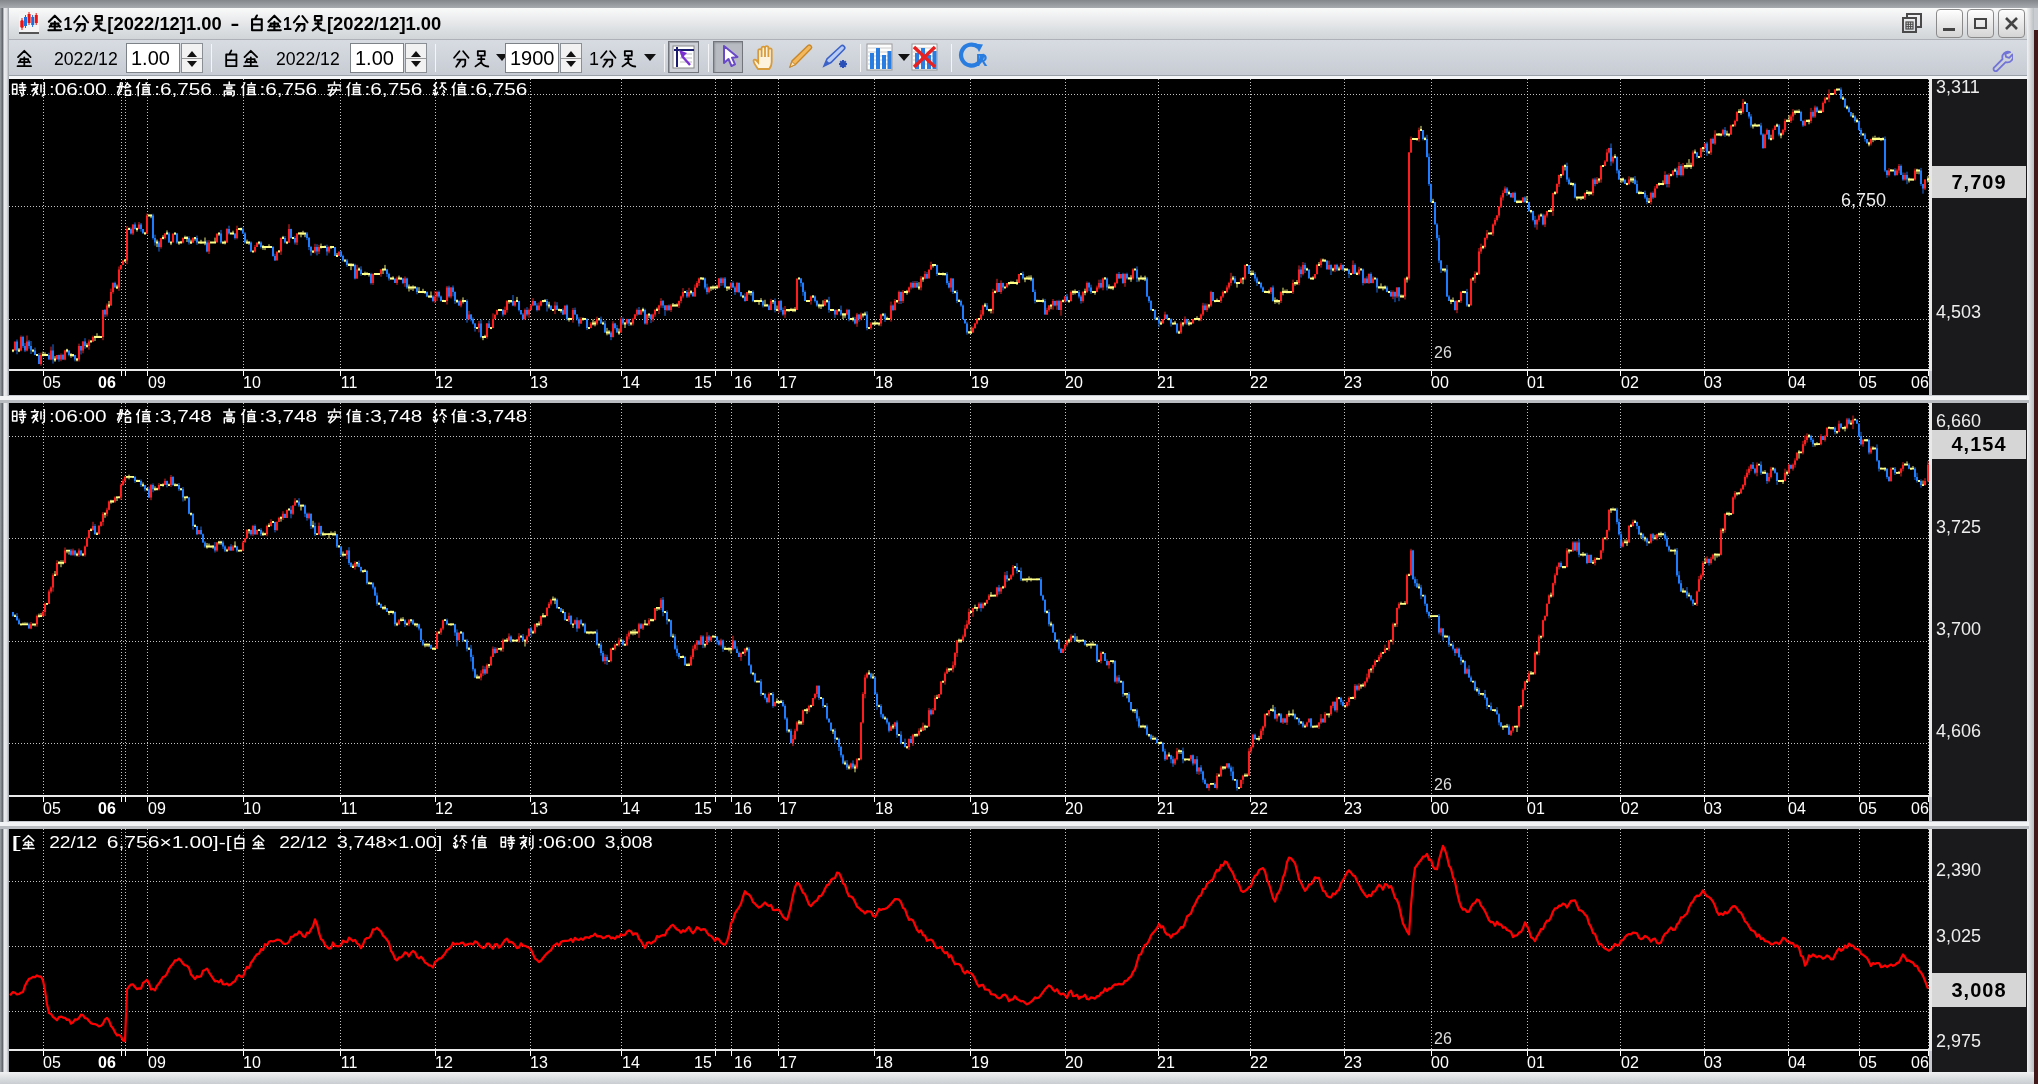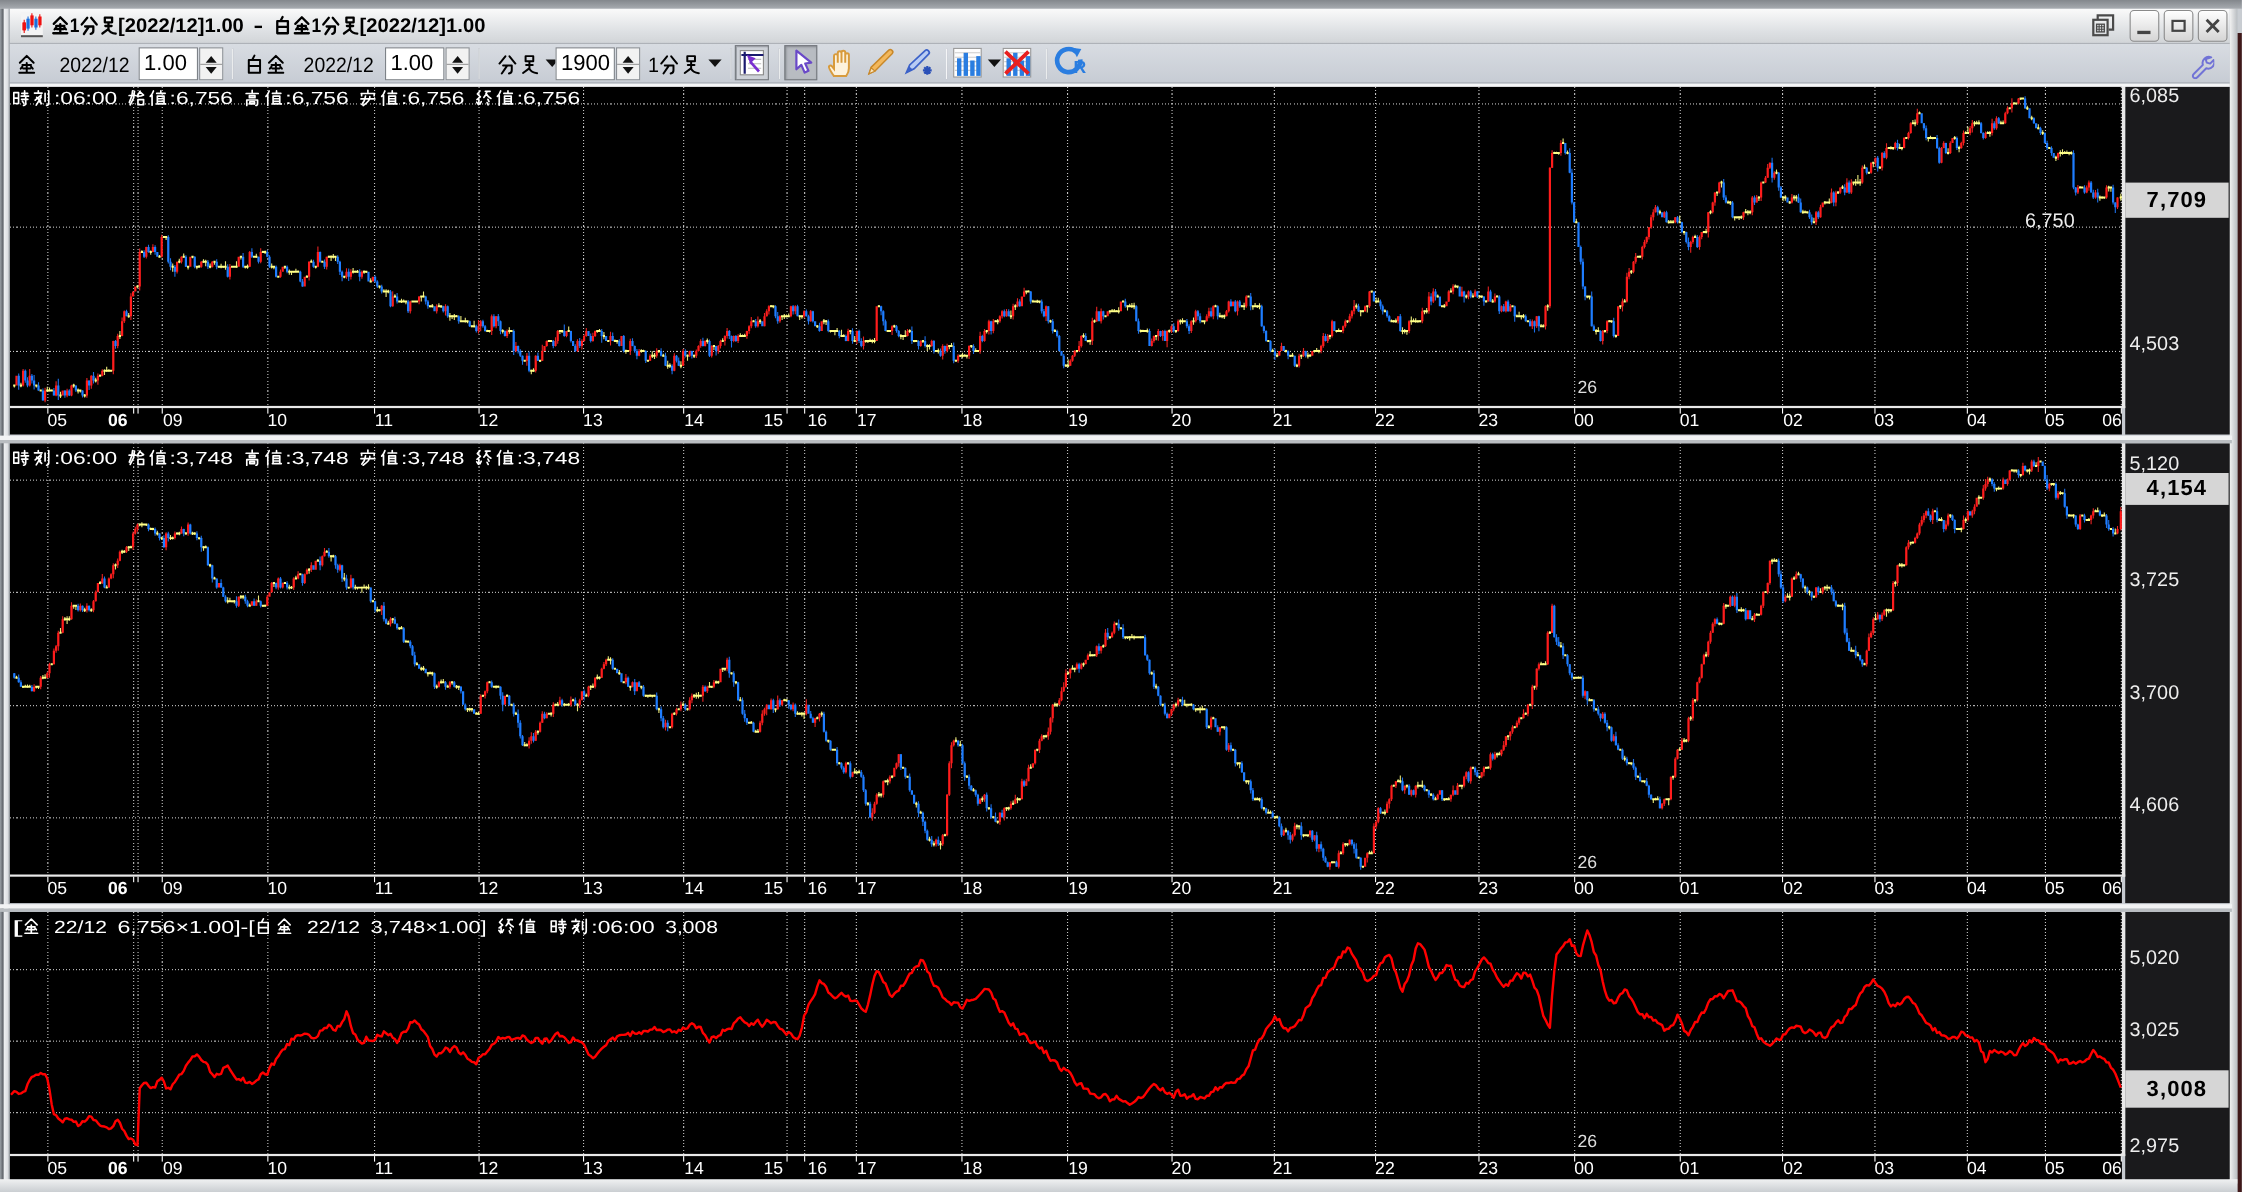--- a/index.html
+++ b/index.html
@@ -496,24 +496,24 @@
     <use href="#k_shuu" x="441.0" y="0.3" width="15.7" height="15.7" color="#fff" style="stroke-width:1.55"></use>
     <use href="#k_chi" x="460.0" y="0.3" width="15.7" height="15.7" color="#fff" style="stroke-width:1.55"></use>
     <use href="#k_ji" x="488.6" y="0.3" width="15.7" height="15.7" color="#fff" style="stroke-width:1.55"></use>
     <use href="#k_koku" x="507.6" y="0.3" width="15.7" height="15.7" color="#fff" style="stroke-width:1.55"></use>
     <text x="526.6" y="13.8" font-size="16px" font-weight="normal" fill="#fff" textLength="57.6" lengthAdjust="spacingAndGlyphs" font-family="Liberation Sans, sans-serif">:06:00</text>
     <text x="593.8" y="13.8" font-size="16px" font-weight="normal" fill="#fff" textLength="48.0" lengthAdjust="spacingAndGlyphs" font-family="Liberation Sans, sans-serif">3,008</text>
   </svg>
 <div class="d26" style="left:1434px;top:344px">26</div>
 <div class="d26" style="left:1434px;top:776px">26</div>
 <div class="d26" style="left:1434px;top:1030px">26</div>
-<div class="ylab" style="left:1936px;top:77px">6,085</div>
+<div class="ylab" style="left:1936px;top:77px">3,311</div>
 <div class="ylab" style="left:1841px;top:190px">6,750</div>
 <div class="ylab" style="left:1936px;top:302px">4,503</div>
 <div class="mark" style="top:166px;height:32px;line-height:32px">7,709</div>
-<div class="ylab" style="left:1936px;top:411px">5,120</div>
+<div class="ylab" style="left:1936px;top:411px">6,660</div>
 <div class="ylab" style="left:1936px;top:517px">3,725</div>
 <div class="ylab" style="left:1936px;top:619px">3,700</div>
 <div class="ylab" style="left:1936px;top:721px">4,606</div>
 <div class="mark" style="top:430px;height:29px;line-height:29px">4,154</div>
-<div class="ylab" style="left:1936px;top:860px">5,020</div>
+<div class="ylab" style="left:1936px;top:860px">2,390</div>
 <div class="ylab" style="left:1936px;top:926px">3,025</div>
 <div class="ylab" style="left:1936px;top:1031px">2,975</div>
 <div class="mark" style="top:973px;height:34px;line-height:34px">3,008</div>
 </body></html>

